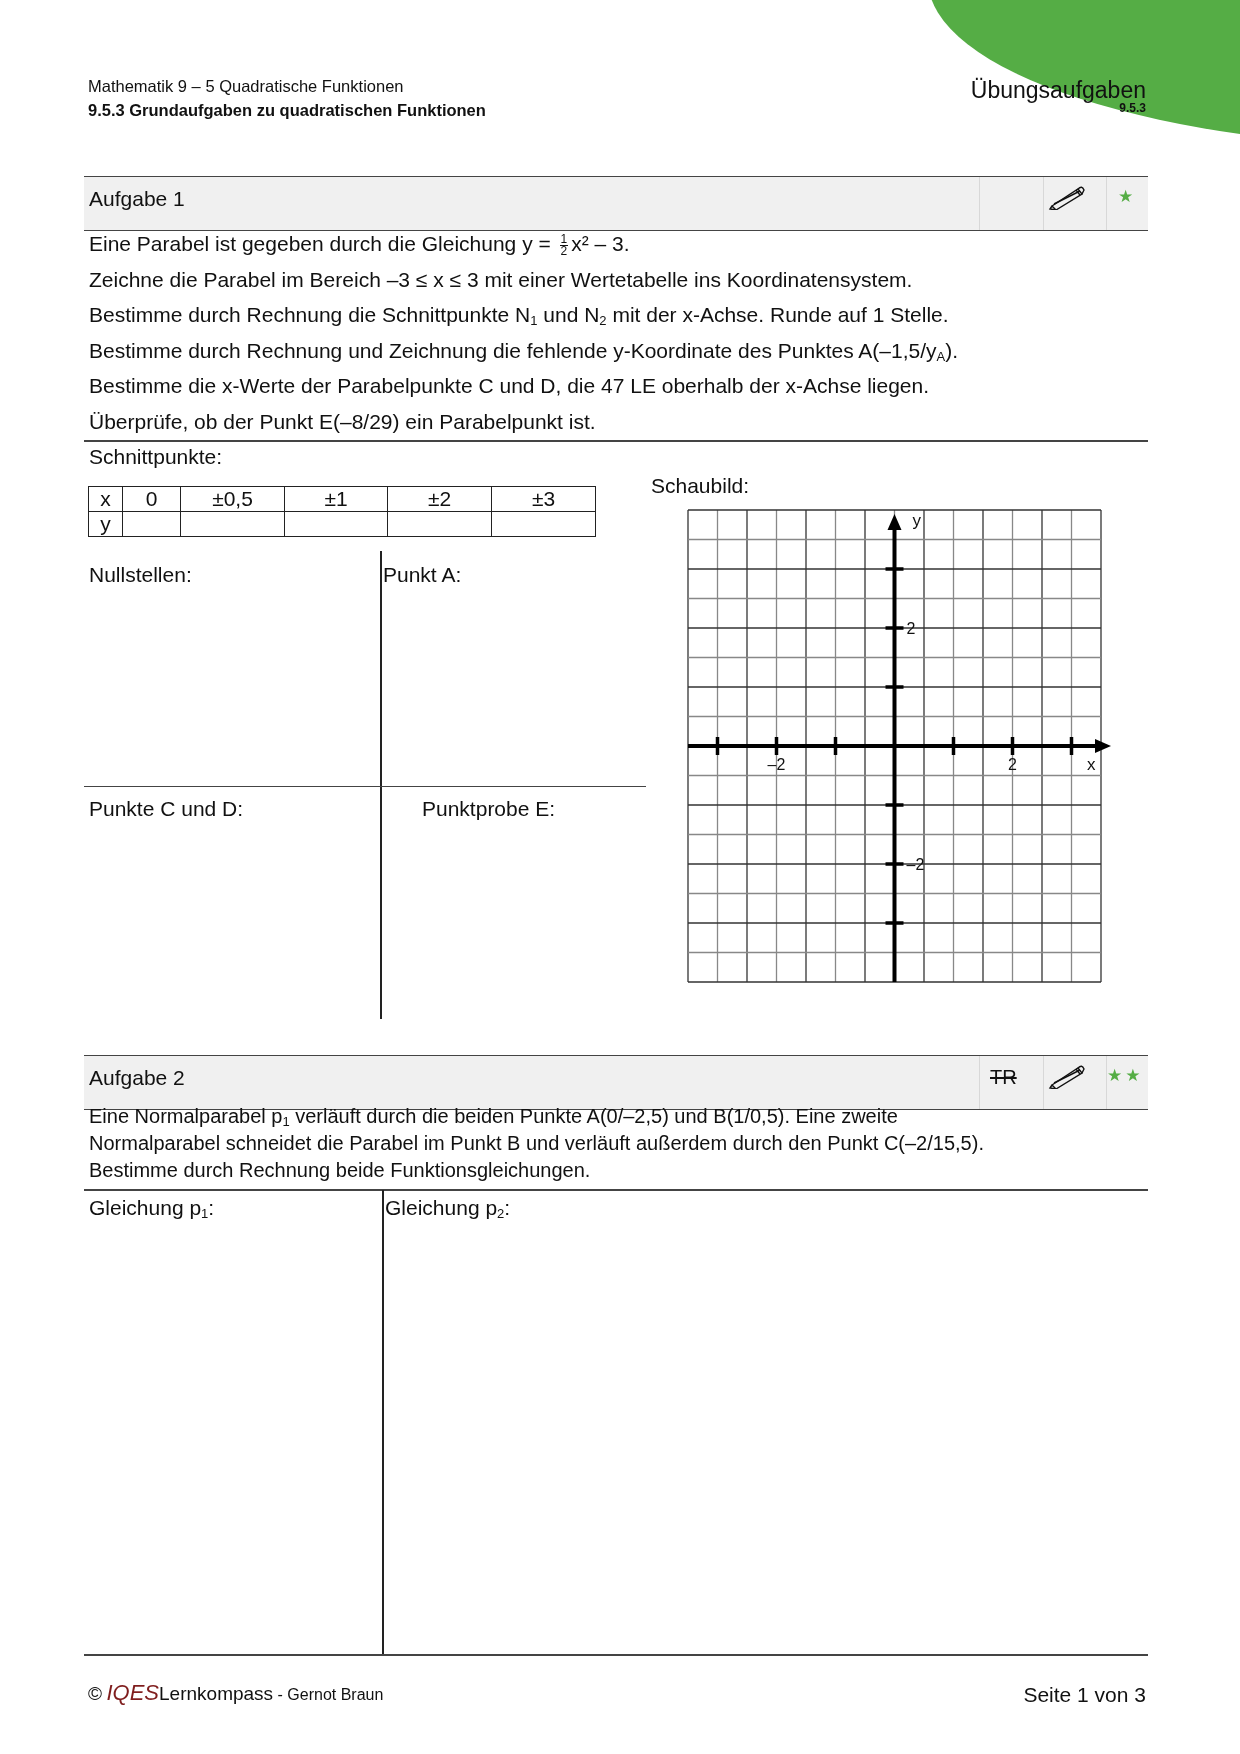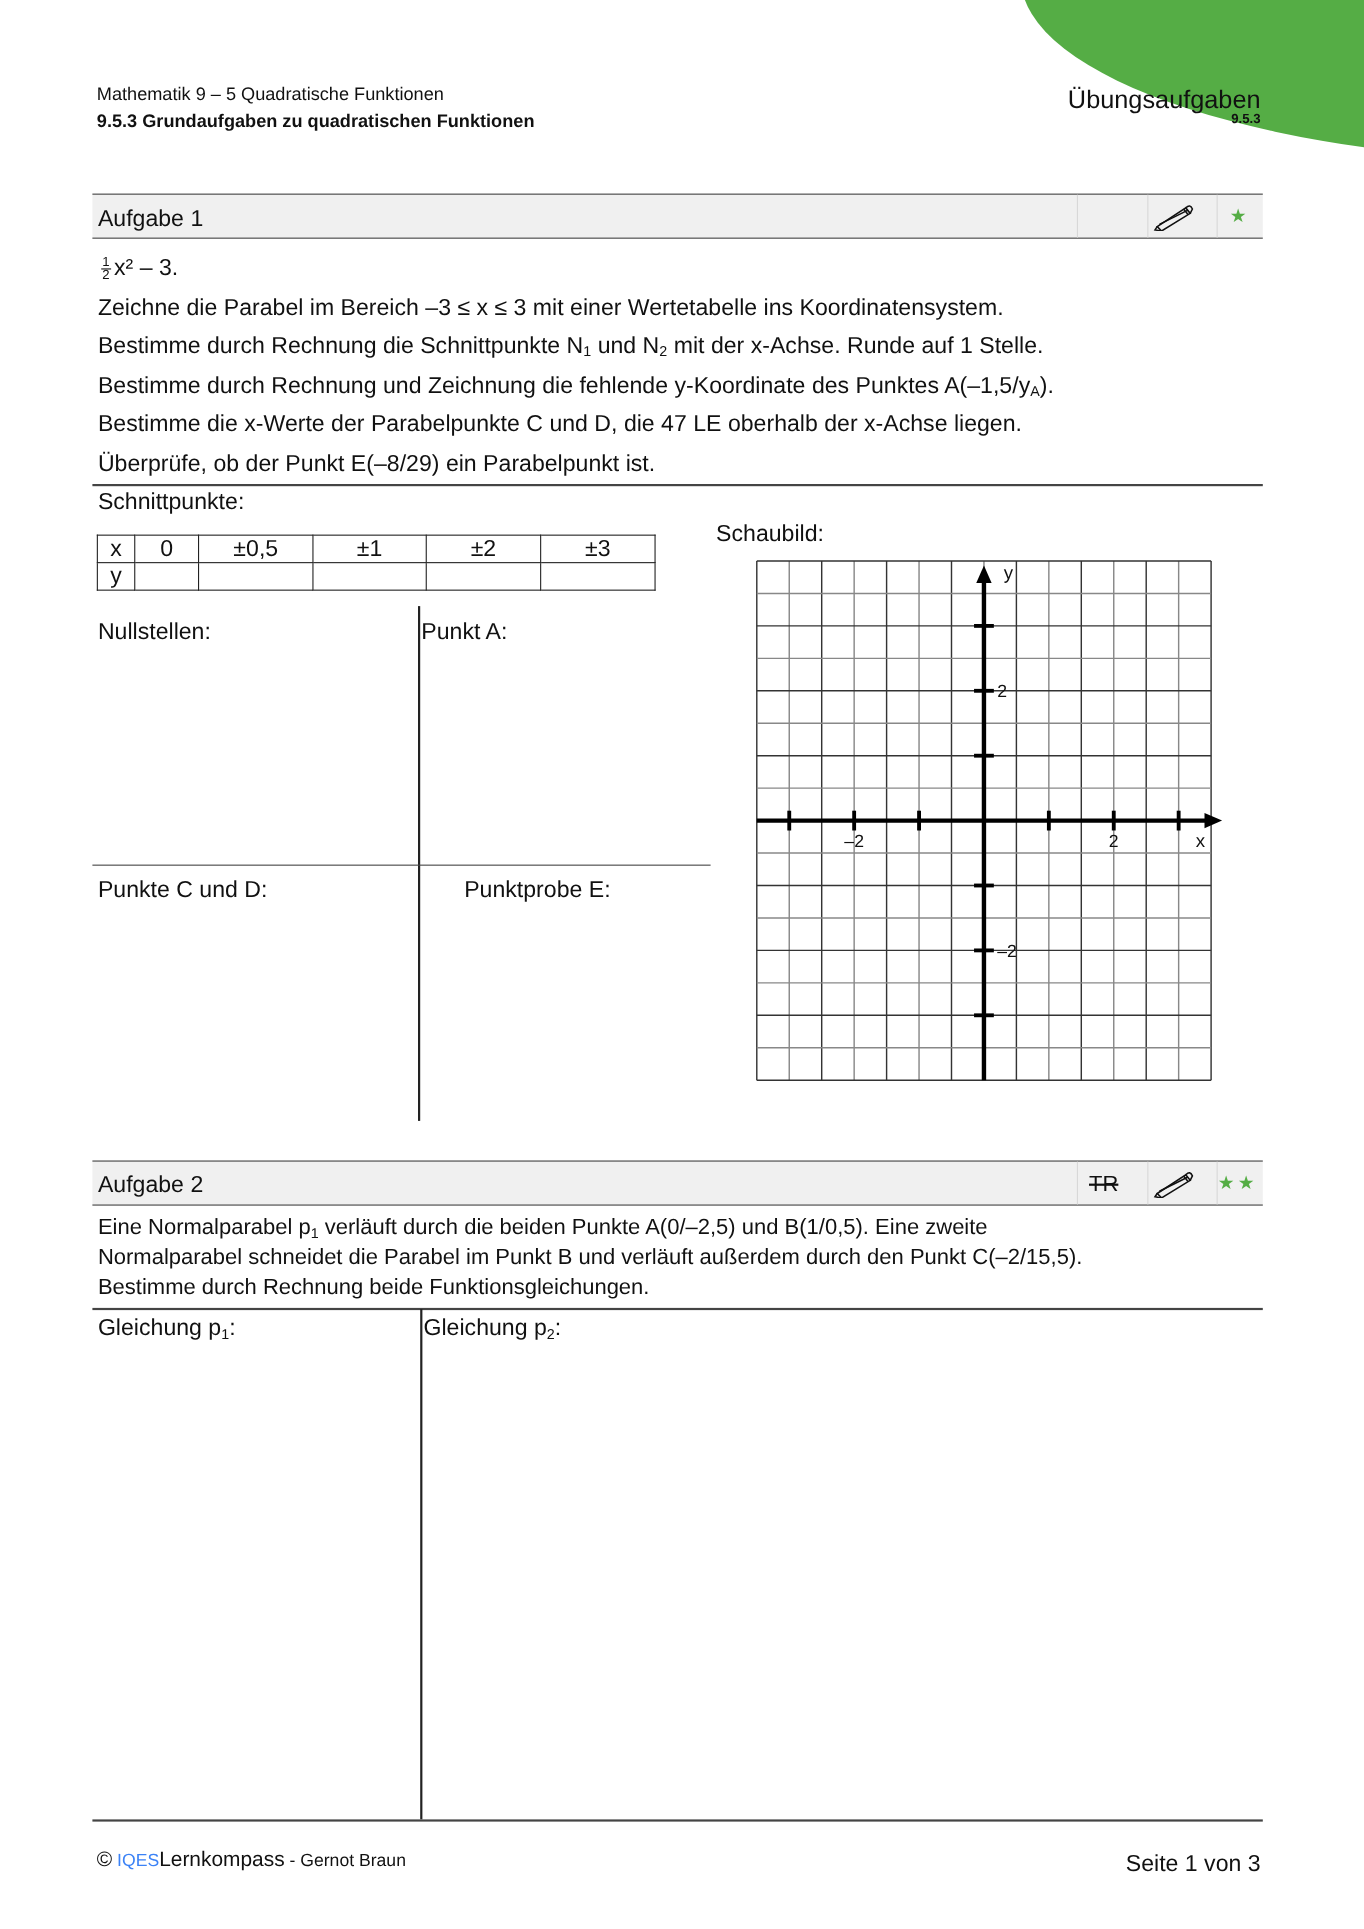--- a/index.html
+++ b/index.html
@@ -6,21 +6,21 @@
   body { width: 1240px; height: 1754px; position: relative; overflow: hidden;
          font-family: "Liberation Sans", sans-serif; color: #111; }
   .abs { position: absolute; }
   .blob { position: absolute; left: 928px; top: -20px; width: 520px; height: 168px;
           background: #55ad45; border-bottom-left-radius: 100% 100%; }
   .hdr-l1 { left: 88px; top: 77px; font-size: 16.5px; }
   .hdr-l2 { left: 88px; top: 101px; font-size: 16.5px; font-weight: bold; }
   .hdr-r1 { right: 94px; top: 77px; font-size: 23px; text-align: right; }
   .hdr-r2 { right: 94px; top: 101px; font-size: 12px; font-weight: bold; text-align: right; }
 
-  .task-bar { position: absolute; left: 84px; width: 1064px; height: 41px; background: #f0f0f0;
+  .task-bar { position: absolute; left: 84px; width: 1064px; height: 55px; background: #f0f0f0;
               border-top: 1.5px solid #444; border-bottom: 1.5px solid #444; box-sizing: border-box; }
   .task-bar .title { position: absolute; left: 5px; top: 10px; font-size: 21px; }
   .task-bar .sep { position: absolute; top: 0; bottom: 0; width: 1px; background: #d8d8d8; }
   .task-bar .pencil { position: absolute; top: 7px; width: 38px; height: 26px; }
   .task-bar .stars { position: absolute; top: 9px; color: #55ad45; font-size: 17px; letter-spacing: 3px; }
   .task-bar .tr { position: absolute; top: 10px; font-size: 20px; text-decoration: line-through; }
 
   .line { position: absolute; font-size: 21px; white-space: nowrap; }
   .frac { display: inline-block; vertical-align: middle; text-align: center; font-size: 12px; line-height: 11px; margin: 0 3px; }
   .frac .num { display: block; border-bottom: 1px solid #111; padding: 0 1px; }
@@ -29,21 +29,21 @@
 
   .hr { position: absolute; height: 1.5px; background: #444; }
   .vr { position: absolute; width: 1.5px; background: #222; }
 
   table.wt { position: absolute; left: 88px; top: 486px; border-collapse: collapse; font-size: 21px; }
   table.wt td { border: 1.5px solid #222; text-align: center; height: 24px; padding: 0; line-height: 24px; }
 
   .lbl { position: absolute; font-size: 21px; }
   .footer-l { left: 88px; top: 1680px; font-size: 16px; }
   .footer-l .copy { font-size: 19px; }
-  .footer-l .iqes { color: #3b82f6; font-size: 16px; }
+  .footer-l .iqes { color: #7f1d1d; font-size: 22px; font-style: italic; }
   .footer-l .lk { font-size: 19px; }
   .footer-r { right: 94px; top: 1683px; font-size: 21px; }
 </style>
 </head>
 <body>
 
 <div class="blob"></div>
 <div class="abs hdr-l1">Mathematik 9 – 5 Quadratische Funktionen</div>
 <div class="abs hdr-l2">9.5.3 Grundaufgaben zu quadratischen Funktionen</div>
 <div class="abs hdr-r1">Übungsaufgaben</div>
@@ -60,21 +60,21 @@
       <path d="M6 20 L32 7"></path>
       <path d="M4 22 L2 25 L8 26"></path>
       <path d="M28 6 L32 11"></path>
       <path d="M30 5 Q34 1 36 6 L34 10"></path>
     </g>
   </svg>
   <span class="stars" style="left:1034px;">★</span>
 </div>
 
 <div class="line" style="left:89px; top:232px;">
-  <span class="frac"><span class="num">1</span><span class="den">2</span></span><span>x² – 3.</span>
+  <span>Eine Parabel ist gegeben durch die Gleichung y = </span><span class="frac"><span class="num">1</span><span class="den">2</span></span><span>x² – 3.</span>
 </div>
 <div class="line" style="left:89px; top:268px;">Zeichne die Parabel im Bereich –3 ≤ x ≤ 3 mit einer Wertetabelle ins Koordinatensystem.</div>
 <div class="line" style="left:89px; top:303px;">
   <span>Bestimme durch Rechnung die Schnittpunkte N</span><sub>1</sub><span> und N</span><sub>2</sub><span> mit der x-Achse. Runde auf 1 Stelle.</span>
 </div>
 <div class="line" style="left:89px; top:339px;">
   <span>Bestimme durch Rechnung und Zeichnung die fehlende y-Koordinate des Punktes A(–1,5/y</span><sub>A</sub><span>).</span>
 </div>
 <div class="line" style="left:89px; top:374px;">Bestimme die x-Werte der Parabelpunkte C und D, die 47 LE oberhalb der x-Achse liegen.</div>
 <div class="line" style="left:89px; top:410px;">Überprüfe, ob der Punkt E(–8/29) ein Parabelpunkt ist.</div>

